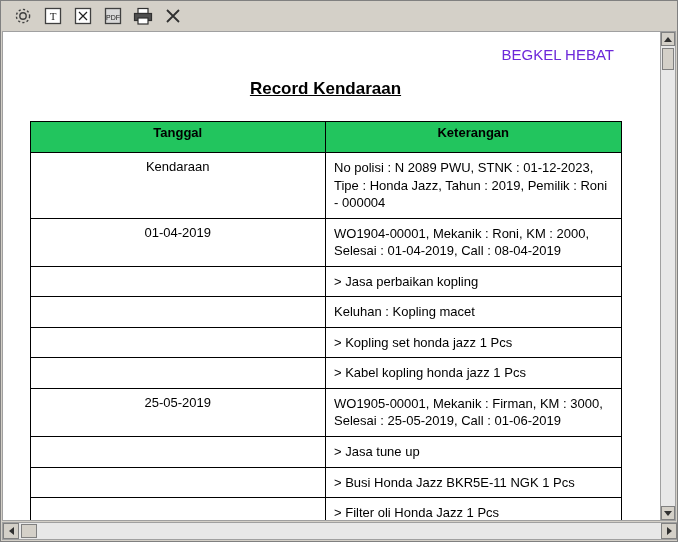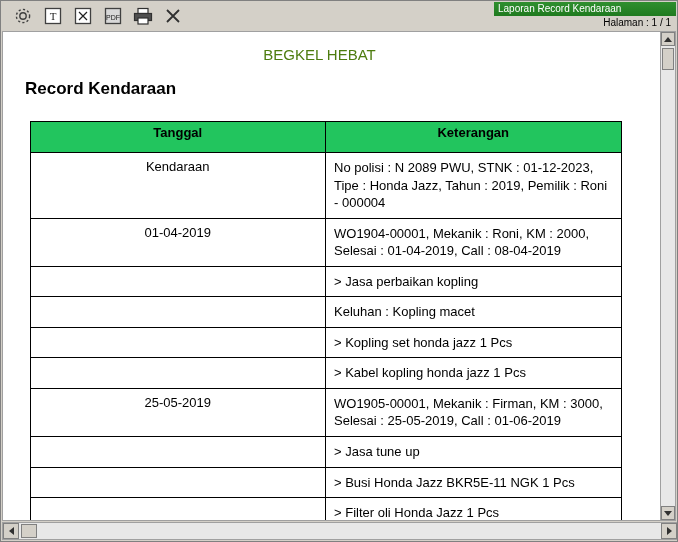--- a/index.html
+++ b/index.html
@@ -91,31 +91,33 @@
     position: absolute;
     top: 0;
     left: 0;
     width: 645px;
     height: 488px;
     background: #ffffff;
     box-sizing: border-box;
     padding: 14px 22px 0 22px;
   }
   .company {
+    text-align: right;
+    font-size: 15px;
+    color: #6d28d9;
+    padding-right: 12px;
+  }
+  .doc-title {
     text-align: center;
-    font-size: 15px;
-    color: #4d7c0f;
-    padding-right: 12px;
-  }
-  .doc-title {
     font-size: 17px;
     font-weight: bold;
     color: #000000;
     margin-top: 16px;
     margin-bottom: 22px;
+    text-decoration: underline;
   }
   table.report {
     border-collapse: collapse;
     width: 592px;
     margin: 0 auto;
     table-layout: fixed;
   }
   table.report th, table.report td {
     border: 1px solid #000000;
     font-size: 13px;
@@ -254,24 +256,20 @@
         <rect x="6" y="12" width="10" height="6" fill="#ffffff" stroke="#303030" stroke-width="1.2"></rect>
       </svg>
     </div>
     <div class="tbtn">
       <svg width="20" height="20" viewBox="0 0 20 20">
         <path d="M4 4 L16 16 M16 4 L4 16" stroke="#303030" stroke-width="1.8"></path>
       </svg>
     </div>
   </div>
 
-  <div class="title-strip">
-    <div class="title-bar">Laporan Record Kendaraan</div>
-    <div class="page-indicator">Halaman :  1 / 1</div>
-  </div>
 
   <div class="viewport">
     <div class="paper">
       <div class="company">BEGKEL HEBAT</div>
       <div class="doc-title">Record Kendaraan</div>
       <table class="report">
         <thead>
           <tr>
             <th class="date-cell">Tanggal</th>
             <th>Keterangan</th>

